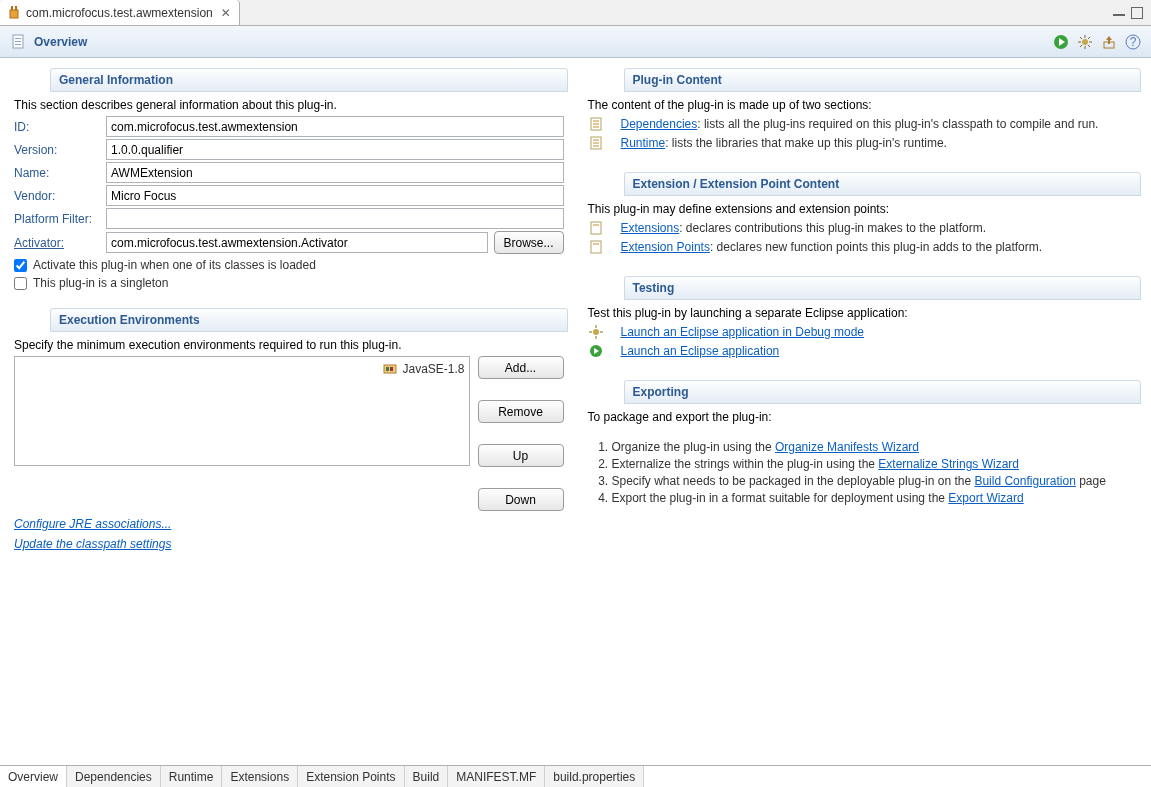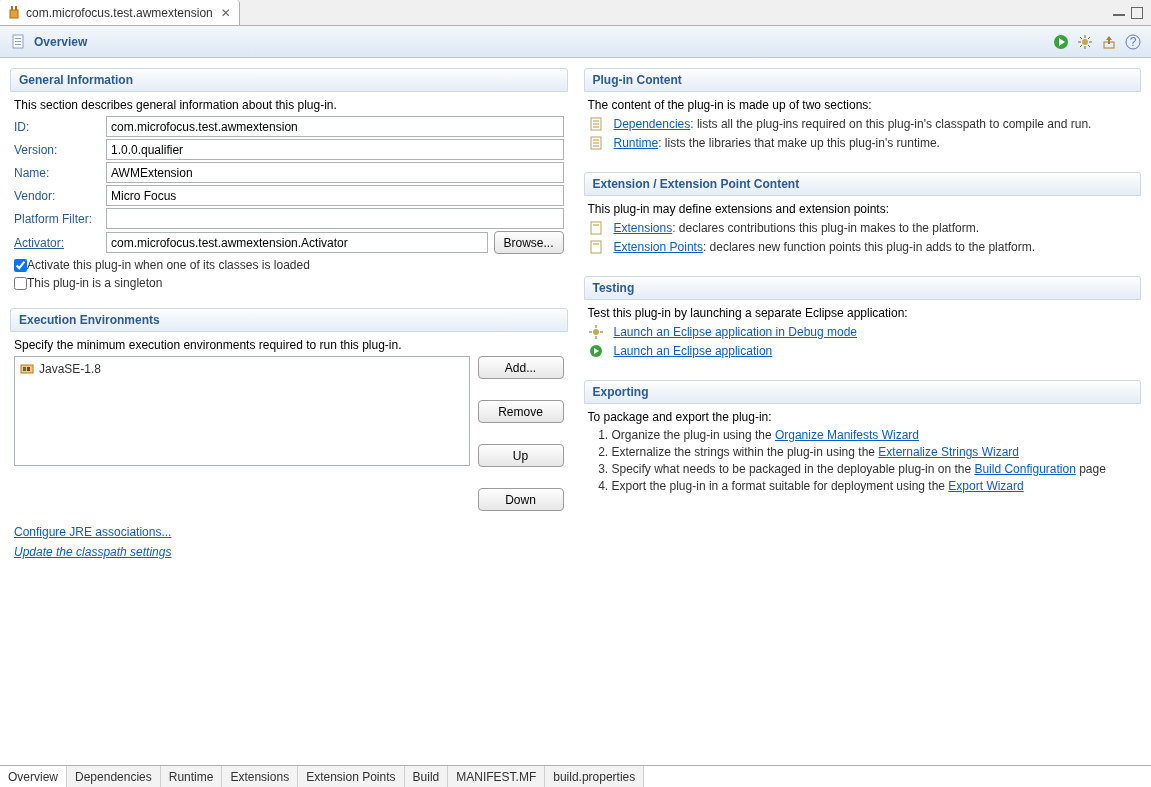--- a/index.html
+++ b/index.html
@@ -19,41 +19,41 @@
   padding: 0 10px;
 }
 .header-bar .title { font-size: 15px; font-weight: bold; color: #2c5a93; display: flex; align-items: center; gap: 6px; }
 .header-bar .toolbar { margin-left: auto; display: flex; gap: 8px; }
 .toolbar svg { width: 16px; height: 16px; cursor: pointer; }
 .content { display: flex; position: absolute; top: 58px; bottom: 24px; left: 0; right: 0; padding: 10px; gap: 16px; }
 .col { flex: 1; display: flex; flex-direction: column; gap: 12px; min-width: 0; }
 .section-header {
   font-weight: bold; color: #2c5a93; font-size: 12px;
   background: linear-gradient(#fdfefe, #e4ecf6);
-  padding: 4px 8px; border: 1px solid #cfd9e6; border-radius: 3px 3px 0 0;
+  padding: 4px 8px; border: 1px solid #cfd9e6; border-radius: 3px 3px 0 0; margin-left: 40px;
 }
 .section-body { padding: 6px 4px; }
 .desc { color: #000000; margin-bottom: 4px; }
 .form-row { display: flex; align-items: center; margin: 2px 0; gap: 6px; justify-content: space-between; }
 .form-row .lbl { width: 86px; color: #2c5a93; }
 .form-row .lbl.link { text-decoration: underline; cursor: pointer; }
 .form-row input[type=text] { flex: 1; height: 21px; border: 1px solid #aeb3b9; padding: 0 4px; background: #fff; }
 .form-row button, .vbuttons button {
   height: 23px; min-width: 70px; background: linear-gradient(#fefefe,#e6e6e6);
   border: 1px solid #9b9b9b; border-radius: 4px; cursor: pointer;
 }
-.checkbox-row { display: flex; align-items: center; margin-top: 4px; color: #333; }
+.checkbox-row { display: flex; align-items: center; gap: 6px; margin-top: 4px; color: #333; }
 .exec-layout { display: flex; gap: 8px; }
 .listbox { flex: 1; border: 1px solid #aeb3b9; height: 110px; padding: 4px; background: #fff; }
-.listbox .item { display: flex; align-items: center; gap: 4px; }
+.listbox .item { display: flex; align-items: center; gap: 4px; justify-content: flex-end; }
 .vbuttons { display: flex; flex-direction: column; gap: 21px; width: 86px; }
 .link { color: #0b5fc2; text-decoration: underline; cursor: pointer; }
-.iconlink-row { display: flex; align-items: center; gap: 10px; margin: 3px 0; }
+.iconlink-row { display: flex; align-items: center; gap: 17px; margin: 3px 0; }
 .iconlink-row svg { width: 16px; height: 16px; }
-ol.export { padding-left: 24px; margin-top: 4px; }
+ol.export { padding-left: 24px; margin-top: 16px; }
 ol.export li { margin: 3px 0; }
 .bottom-tabs {
   position: absolute; bottom: 0; left: 0; right: 0; height: 22px;
   border-top: 1px solid #b0b0b0; display: flex; background: #fff;
 }
 .bottom-tabs .btab {
   padding: 2px 8px; border-right: 1px solid #cfcfcf; cursor: pointer;
   background: #f3f3f3; display: flex; align-items: center;
 }
 .bottom-tabs .btab.active { background: #fff; }
@@ -172,21 +172,21 @@
               <span>JavaSE-1.8</span>
             </div>
           </div>
           <div class="vbuttons">
             <button>Add...</button>
             <button>Remove</button>
             <button>Up</button>
             <button>Down</button>
           </div>
         </div>
-        <div style="margin-top:14px;"><span class="link">Configure JRE associations...</span></div>
+        <div style="margin-top:6px;font-style:italic;"><span class="link">Configure JRE associations...</span></div>
         <div style="margin-top:6px;font-style:italic;"><span class="link">Update the classpath settings</span></div>
       </div>
     </div>
   </div>
 
   <div class="col">
     <div>
       <div class="section-header">Plug-in Content</div>
       <div class="section-body">
         <div class="desc">The content of the plug-in is made up of two sections:</div>

